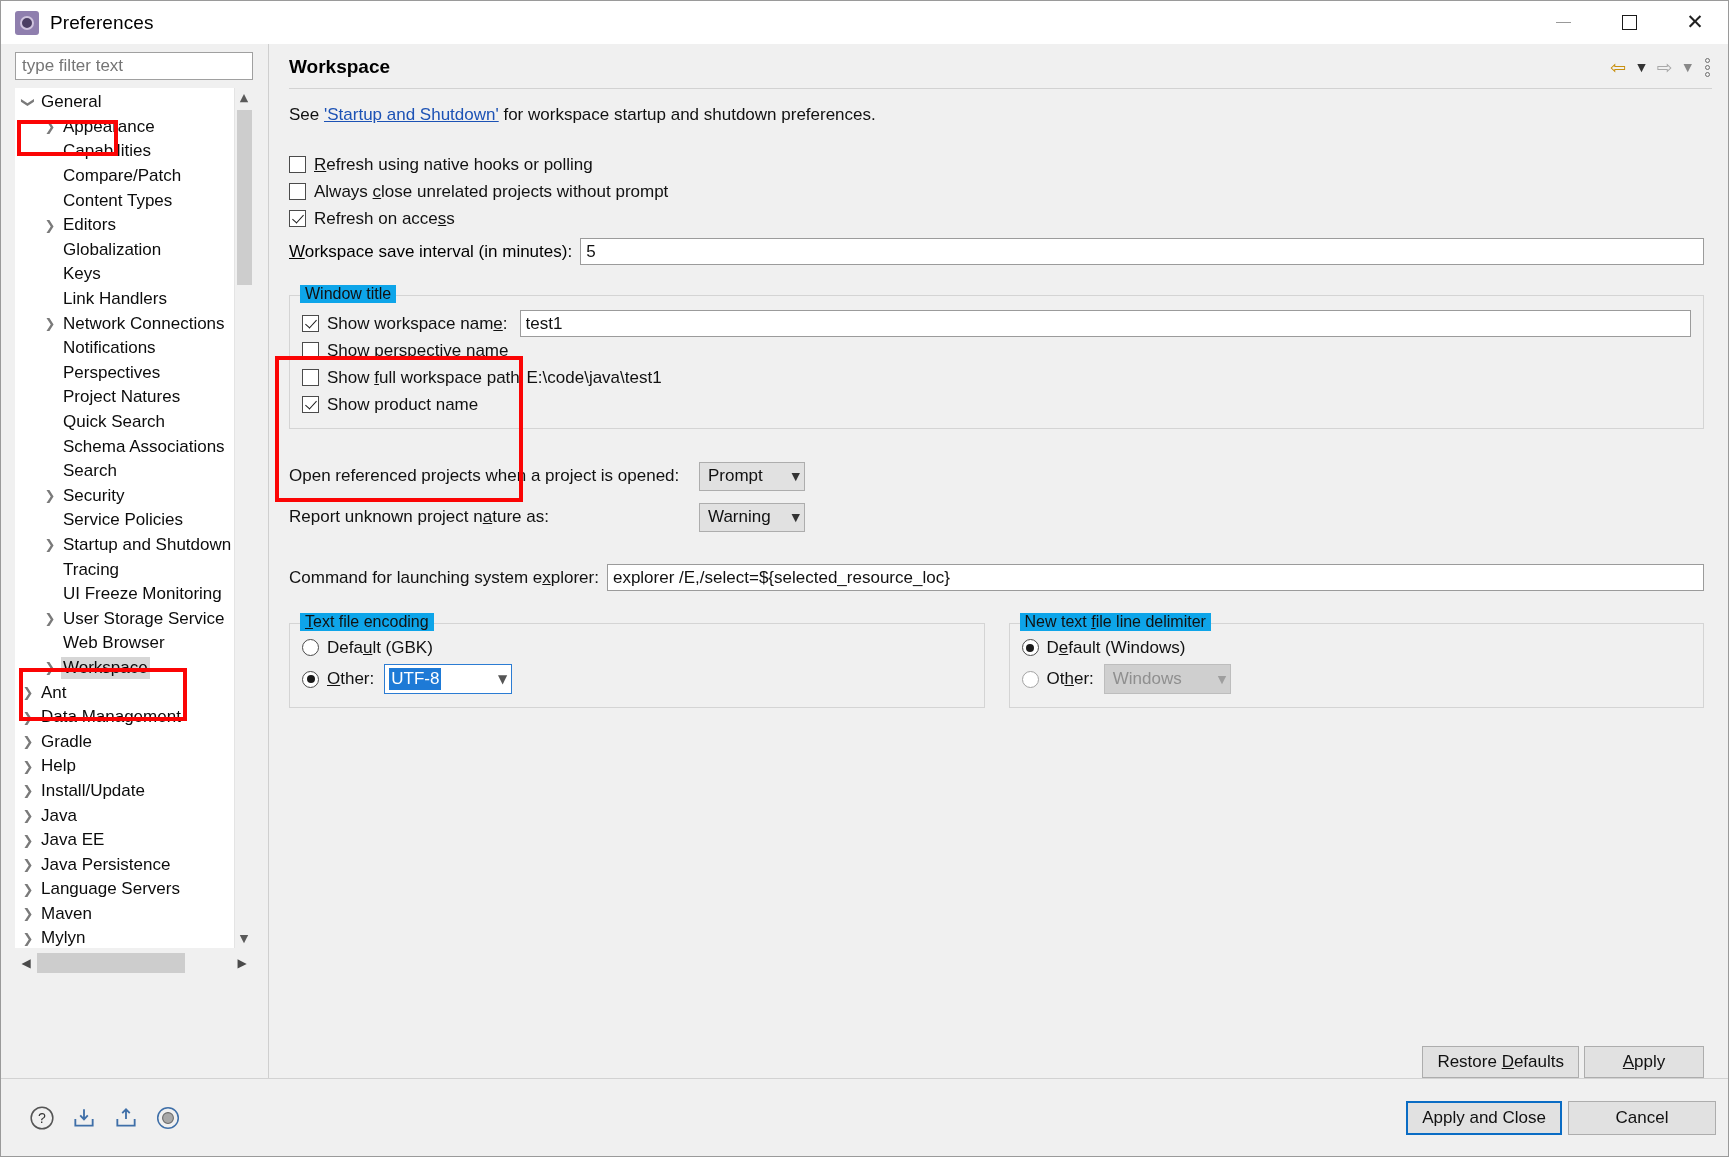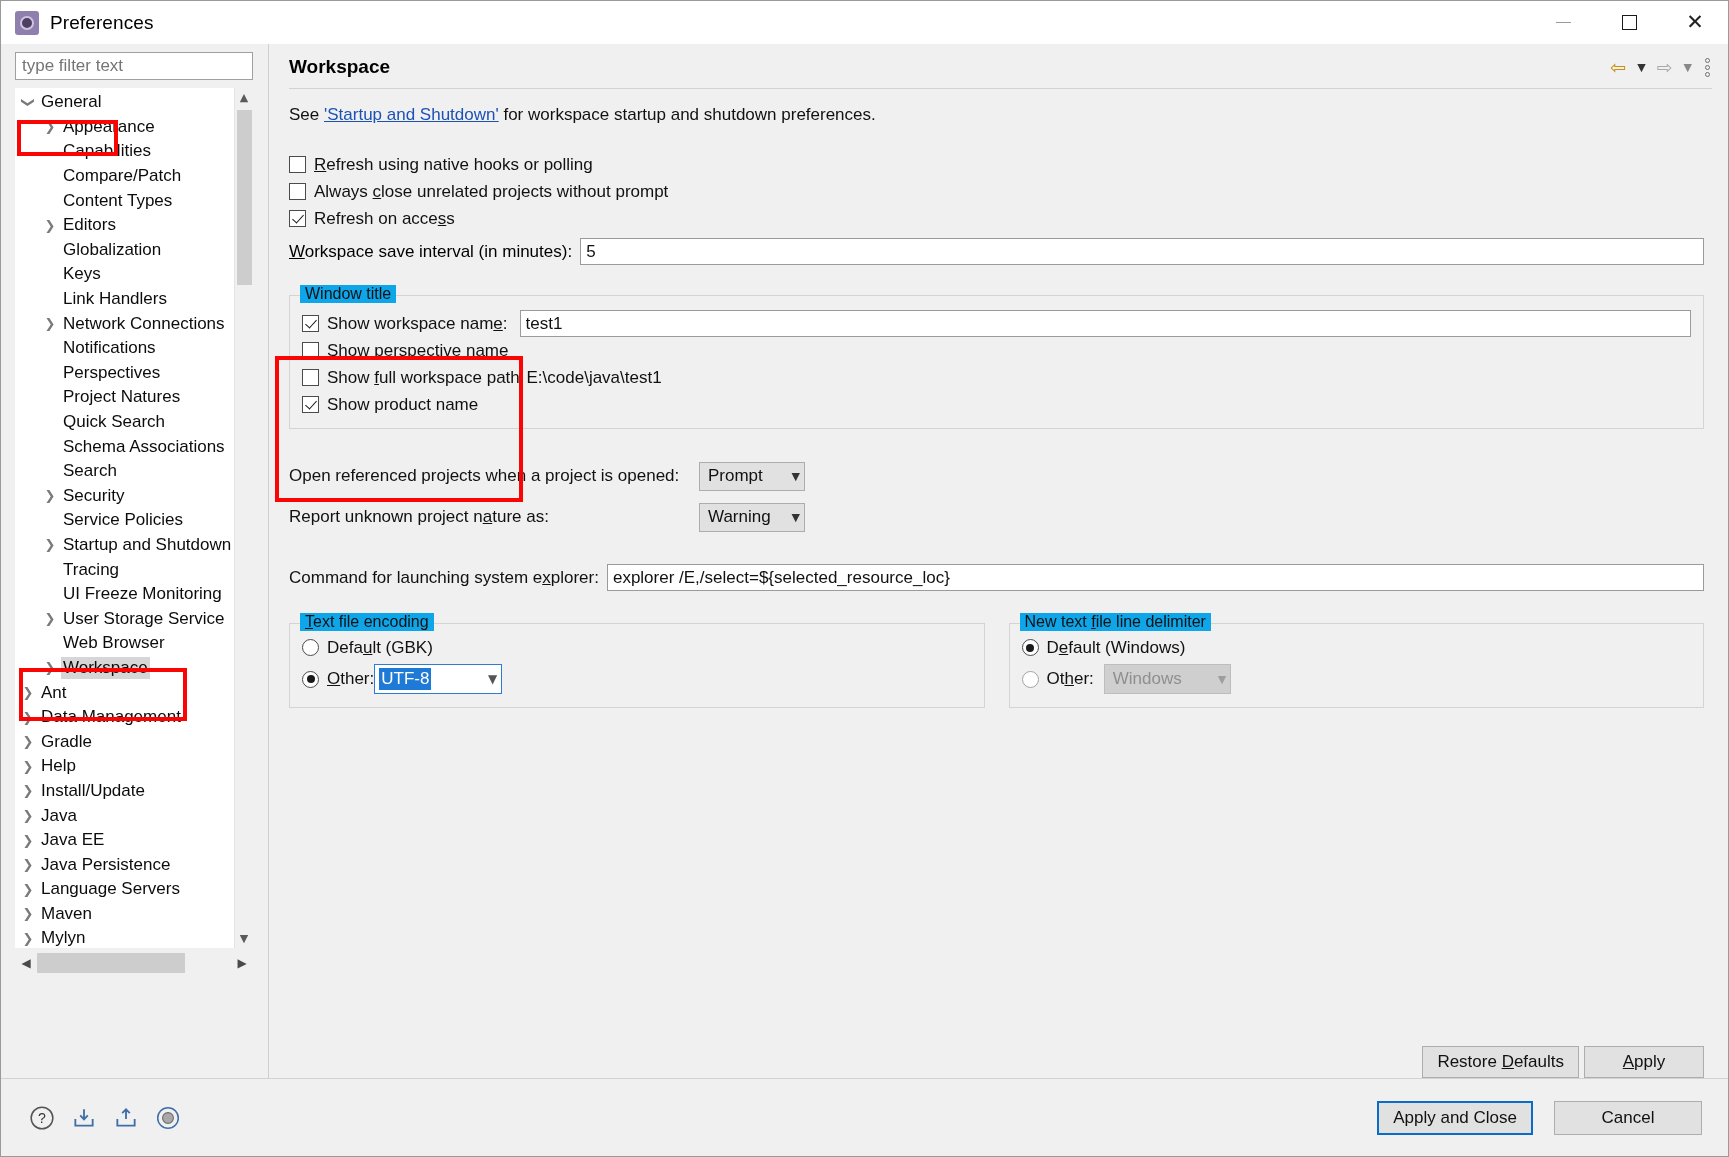--- a/index.html
+++ b/index.html
@@ -289,21 +289,21 @@
   }
   .footer {
     height: 78px; min-height: 78px;
     border-top: 1px solid #d2d2d2;
     display: flex; align-items: center;
     padding: 0 18px 0 18px;
     position: relative;
   }
   .ficons { display: flex; align-items: center; gap: 16px; margin-left: 10px; }
   .ficon { width: 26px; height: 26px; display: block; }
-  .footer-btns { position: absolute; right: 26px; display: flex; gap: 21px; }
+  .footer-btns { position: absolute; right: 12px; display: flex; gap: 6px; }
   .btn.primary {
     border: 2px solid #0a6cc4; background: #e1e1e1;
     min-width: 148px; height: 34px;
   }
   .btn.wide { min-width: 148px; height: 34px; }
 </style>
 </head>
 <body>
 
 <div class="window">
@@ -578,21 +578,21 @@
           <div class="group" style="flex:1 1 0; margin-top:22px;">
             <span class="glabel"><u class="mn">T</u>ext file encoding</span>
             <div class="ginner" style="padding-top:10px;">
               <div class="row chkrow">
                 <span class="rad"></span>
                 <span>Defa<u class="mn">u</u>lt (GBK)</span>
               </div>
               <div class="row" style="height:36px;">
                 <span class="rad on"></span>
                 <span><u class="mn">O</u>ther:</span>
-                <span class="combo-white" style="">
+                <span class="combo-white" style="margin-left:10px;">
                   <span class="selval">UTF-8</span>
                   <span class="carat">▼</span>
                 </span>
               </div>
             </div>
           </div>
 
           <div class="group" style="flex:1 1 0; margin-top:22px;">
             <span class="glabel">New text <u class="mn">f</u>ile line delimiter</span>
             <div class="ginner" style="padding-top:10px;">

